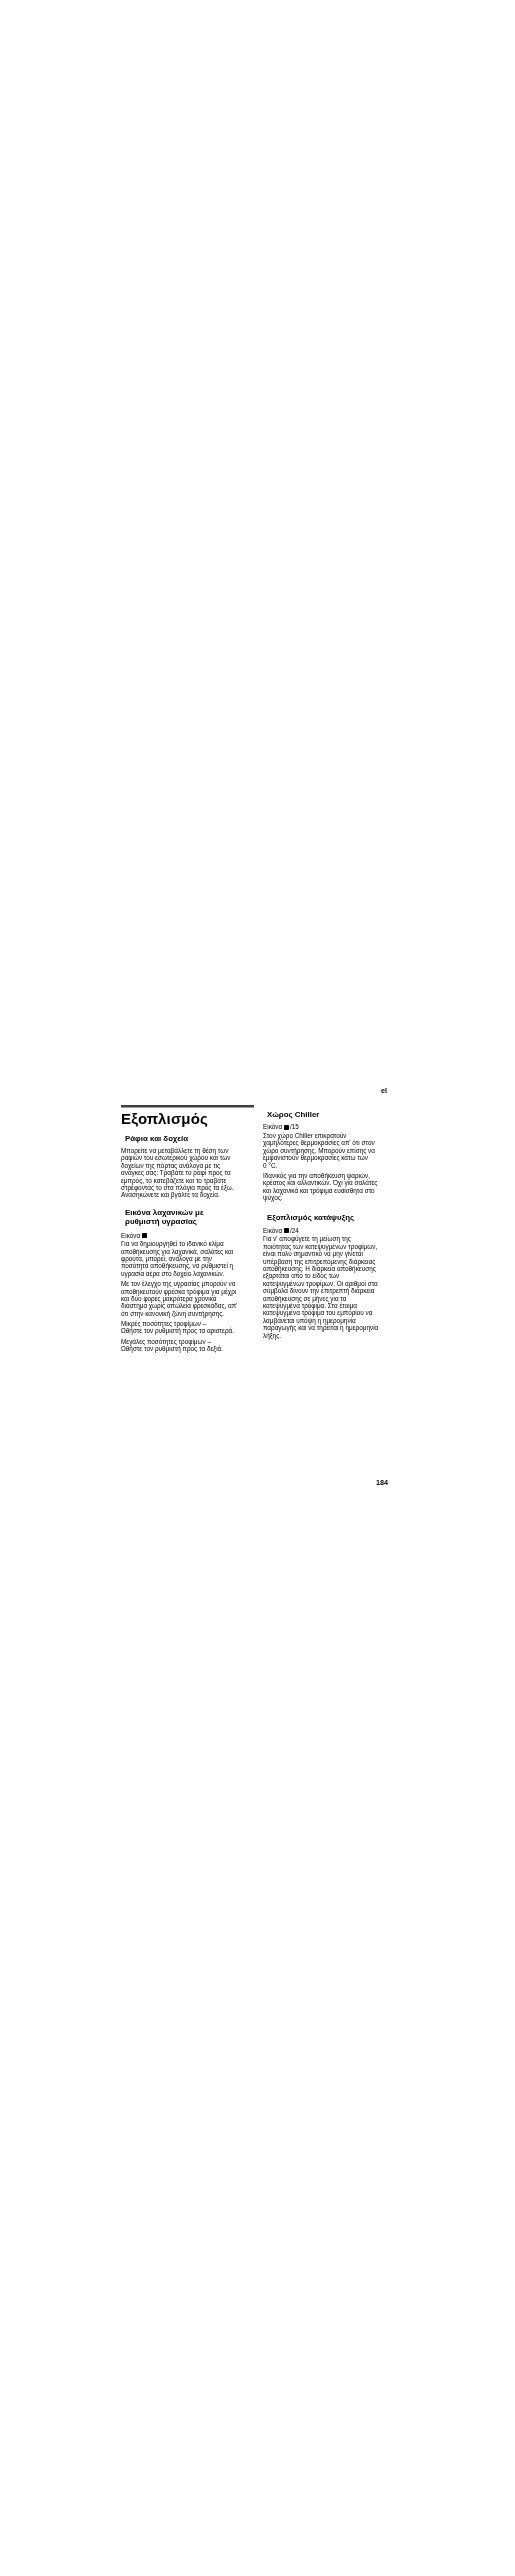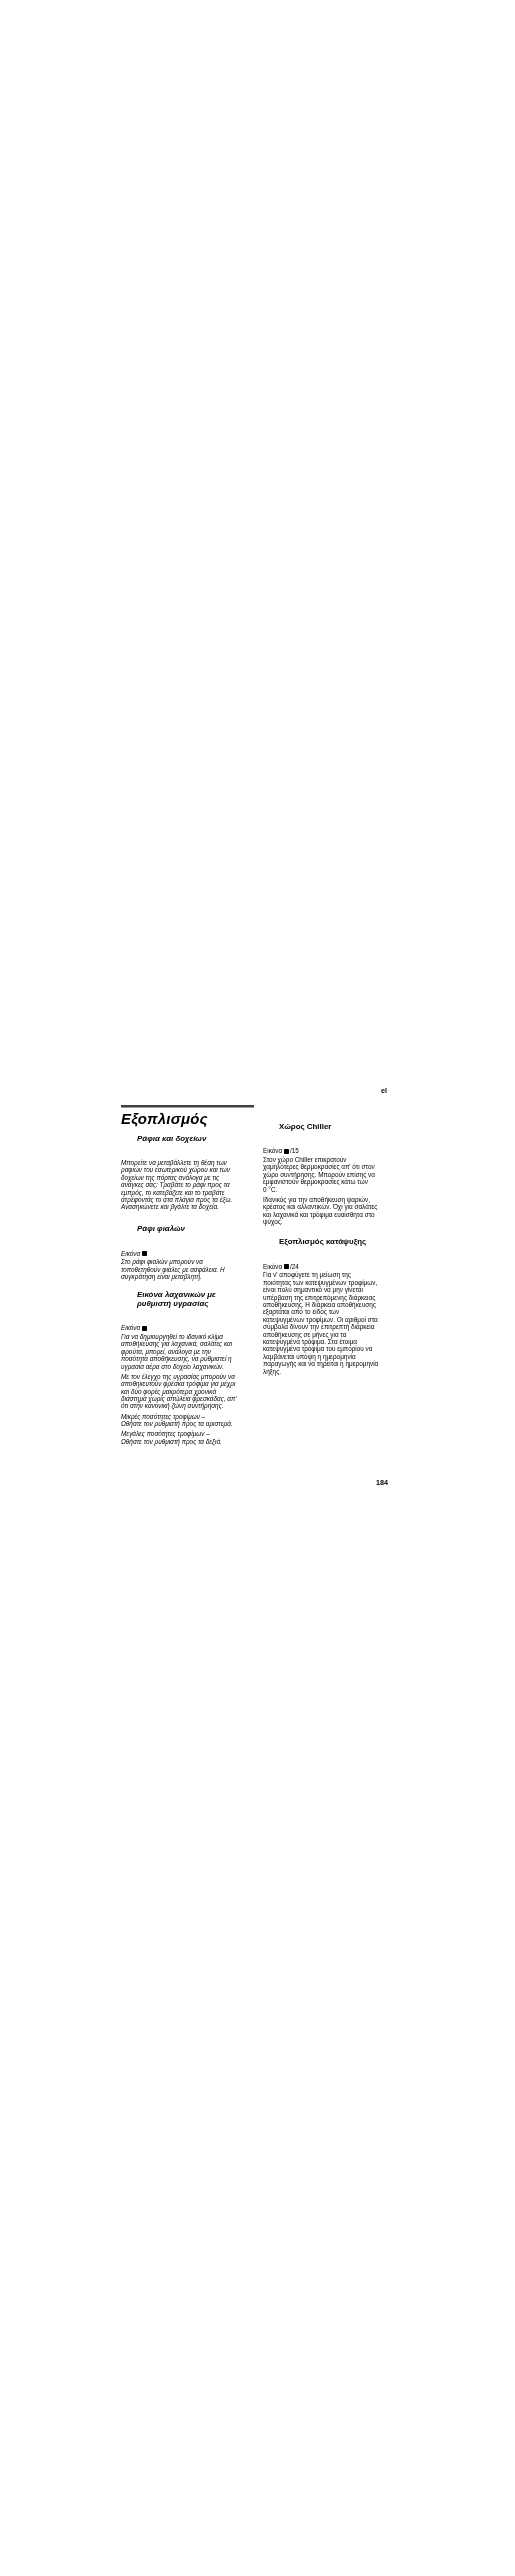--- a/index.html
+++ b/index.html
@@ -28,35 +28,35 @@
     left: 376px;
     top: 1478px;
     font-size: 7.2px;
     font-weight: 700;
   }
   .col {
     position: absolute;
     font-size: 6.4px;
     line-height: 7.4px;
   }
-  .col-left  { left: 121px; top: 1105px; width: 133px; font-style: italic; }
+  .col-left  { left: 121px; top: 1105px; width: 133px; }
   .col-right { left: 263px; top: 1106px; width: 130px; }
   .title-rule {
     height: 2.9px;
     background: linear-gradient(to bottom, #404040 0 50%, #9c9c9c 50% 100%);
   }
   .page-title {
     margin: 2.1px 0 0 0;
     font-size: 15px;
     line-height: 18.6px;
     font-weight: 700;
     letter-spacing: 0.2px;
   }
   h3.sec-h {
-    margin: 16px;
+    margin: 4px;
     font-size: 7.9px;
     line-height: 9.3px;
     font-weight: 700;
     white-space: pre-line;
   }
   p.body-text {
     margin: 0 0 2.9px 0;
     white-space: pre-line;
   }
   p.figref {
@@ -80,37 +80,30 @@
 <div class="page">
 
   <span class="lang-marker">el</span>
 
   <div class="col col-left">
 
     <div class="title-rule" style="background: linear-gradient(rgb(64, 64, 64) 0px, rgb(64, 64, 64) 50%, rgb(156, 156, 156) 50%, rgb(156, 156, 156) 100%);"></div>
     <h1 class="page-title">Εξοπλισμός</h1>
 
     <div>
-      <h3 class="sec-h" style="margin-top:5px">Ράφια και δοχείων</h3>
+      <h3 class="sec-h" style="margin-top:5px">Ράφια και δοχεία</h3>
       <p class="body-text" style="margin-top:2.1px">Μπορείτε να μεταβάλλετε τη θέση των
 ραφιών του εσωτερικού χώρου και των
 δοχείων της πόρτας ανάλογα με τις
 ανάγκες σας: Τραβάτε το ράφι προς τα
 εμπρός, το κατεβάζετε και το τραβάτε
 στρέφοντάς το στα πλάγια προς τα έξω.
 Ανασηκώνετε και βγάλτε τα δοχεία.</p>
     </div>
 
-    <div>
-      <h3 class="sec-h" style="margin-top:13.6px">Ράφι φιαλών</h3>
-      <p class="figref" style="margin-top:2.1px"><span>Εικόνα</span><span class="figsq" style="background: rgb(0, 0, 0);"></span><span></span></p>
-      <p class="body-text" style="margin-top:1.4px">Στο ράφι φιαλών μπορούν να
-τοποθετηθούν φιάλες με ασφάλεια. Η
-συγκράτηση είναι μεταβλητή.</p>
-    </div>
 
     <div>
       <h3 class="sec-h" style="margin-top:9.3px">Εικόνα λαχανικών με
 ρυθμιστή υγρασίας</h3>
       <p class="figref" style="margin-top:5px"><span>Εικόνα</span><span class="figsq" style="background: rgb(0, 0, 0);"></span><span></span></p>
       <p class="body-text" style="margin-top:1.4px">Για να δημιουργηθεί το ιδανικό κλίμα
 αποθήκευσης για λαχανικά, σαλάτες και
 φρούτα, μπορεί, ανάλογα με την
 ποσότητα αποθήκευσης, να ρυθμιστεί η
 υγρασία αέρα στο δοχείο λαχανικών.</p>

